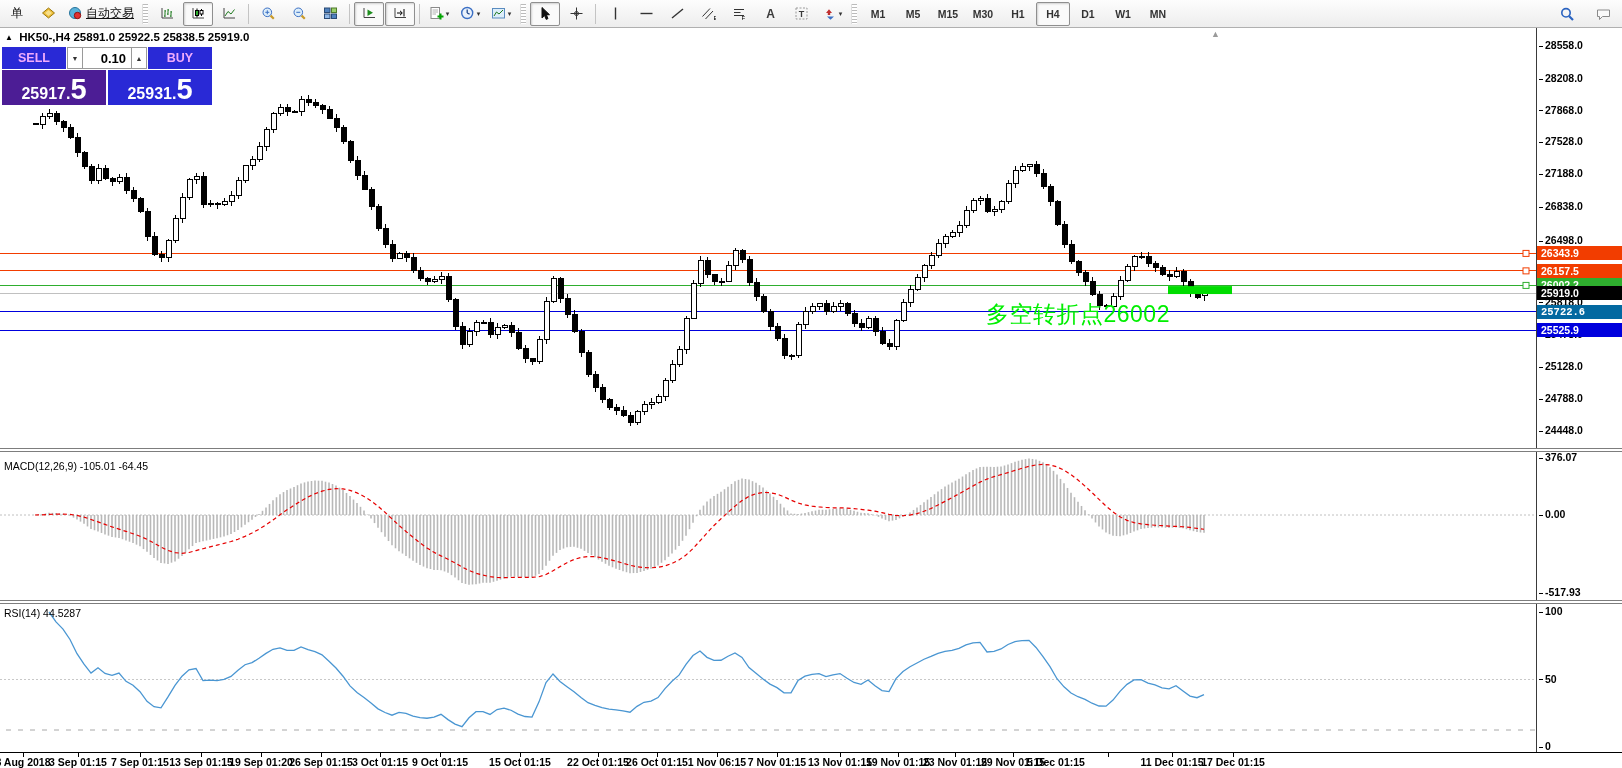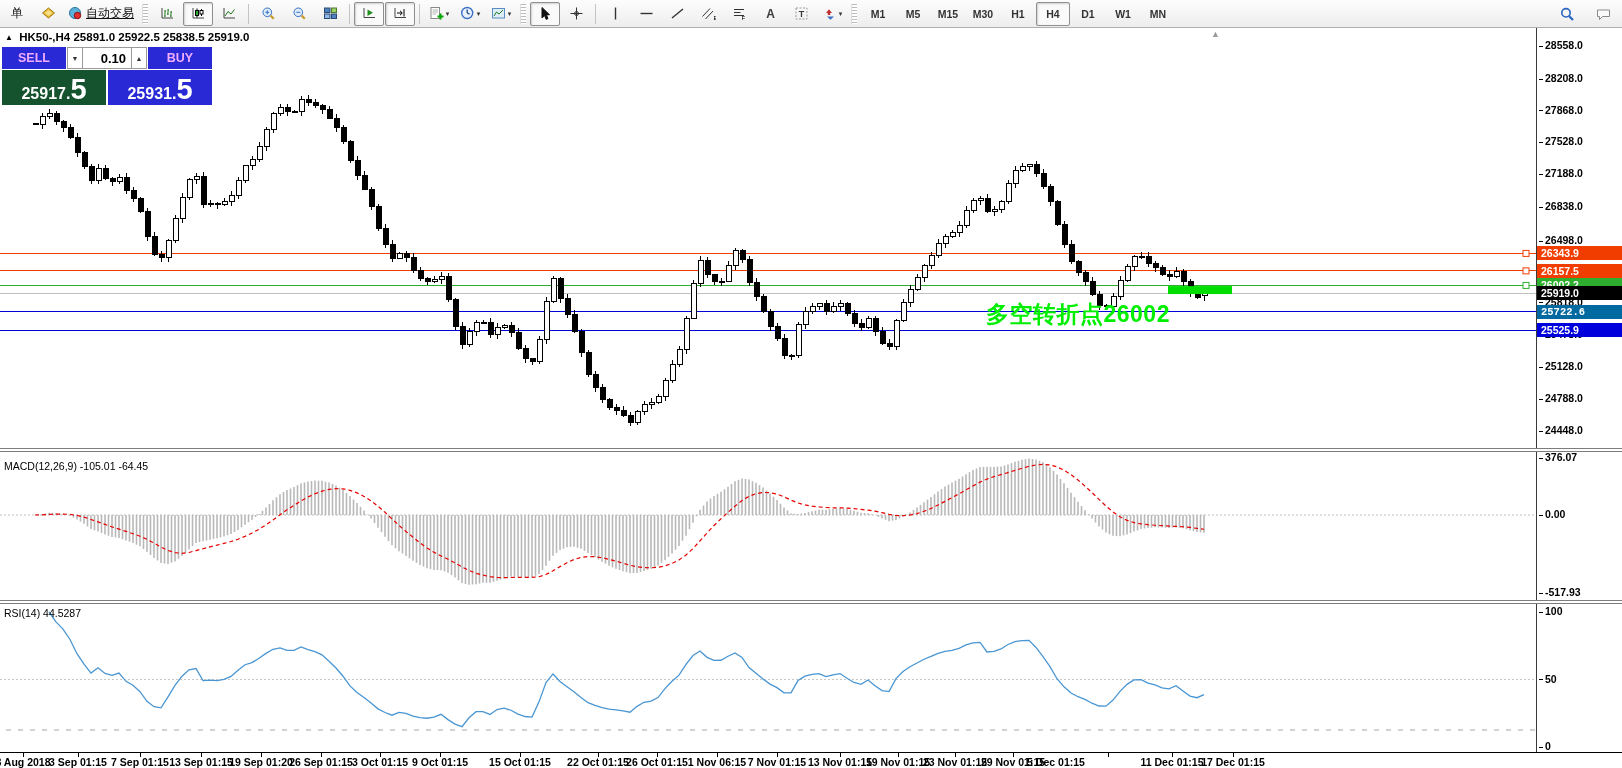--- a/index.html
+++ b/index.html
@@ -32,21 +32,21 @@
   #vstep{flex:1;display:flex;height:22px;}
   .varr{width:16px;background:#fff;border:1px solid #9a9a9a;display:flex;align-items:center;justify-content:center;
     font-size:7px;color:#333;box-sizing:border-box;}
   #vol{flex:1;background:#fff;border-top:1px solid #9a9a9a;border-bottom:1px solid #9a9a9a;
     display:flex;align-items:center;justify-content:flex-end;padding-right:5px;font-size:13px;color:#000;}
   #trow2{display:flex;height:35px;gap:2px;margin-top:1px;}
   .pxbox{flex:1;color:#fff;display:flex;align-items:flex-end;justify-content:center;padding-bottom:3px;}
   .pxmain{font-size:16px;line-height:1;}
   .pxfrac{font-size:29px;line-height:0.82;}
 
-  #annot{position:absolute;left:986px;top:299px;font-size:23px;font-weight:700;z-index:25;
+  #annot{position:absolute;left:986px;top:299px;font-size:23px;font-weight:400;z-index:25;
     letter-spacing:0.5px;white-space:nowrap;}
 
   
   #vaxis{position:absolute;left:1536px;top:28px;width:1px;height:724px;background:#3a3a3a;z-index:10;}
   .axlbl{position:absolute;left:1539px;font-size:10.5px;font-weight:700;color:#000;white-space:nowrap;z-index:11;}
   .axlbl .dash{display:inline-block;width:4px;height:1px;background:#000;vertical-align:middle;margin-right:2px;}
   .ptag{position:absolute;left:1537px;width:85px;height:14px;line-height:14px;color:#fff;
     font-size:10.5px;font-weight:700;padding-left:4px;box-sizing:border-box;z-index:12;white-space:nowrap;}
   .sep2{position:absolute;left:0;width:1622px;height:2px;background:#fff;
     border-top:1px solid #7d7d7d;border-bottom:1px solid #7d7d7d;z-index:15;}
@@ -257,21 +257,21 @@
     <div id="trow1">
       <div class="tpbtn" id="sellbtn" style="background: rgb(41, 41, 214);">SELL</div>
       <div id="vstep">
         <div class="varr">▼</div>
         <div id="vol">0.10</div>
         <div class="varr">▲</div>
       </div>
       <div class="tpbtn" id="buybtn" style="background: rgb(41, 41, 214);">BUY</div>
     </div>
     <div id="trow2">
-      <div class="pxbox" id="sellpx" style="background: #14532d;">
+      <div class="pxbox" id="sellpx" style="background: #4c1d95;">
         <span class="pxmain">25917.</span>
         <span class="pxfrac">5</span>
       </div>
       <div class="pxbox" id="buypx" style="background: rgb(41, 41, 214);">
         <span class="pxmain">25931.</span>
         <span class="pxfrac">5</span>
       </div>
     </div>
   </div>
 

